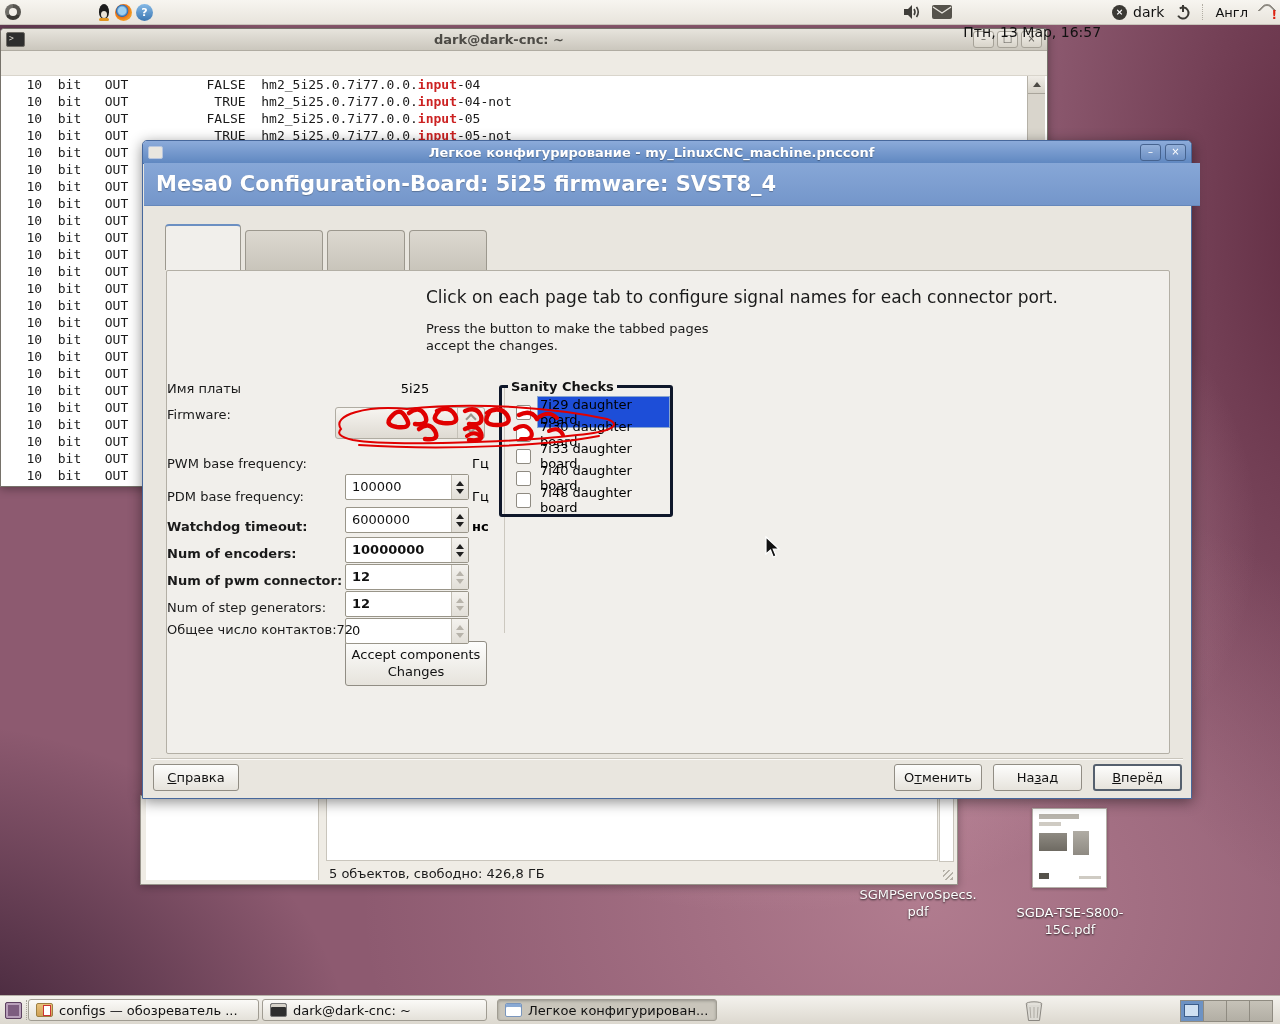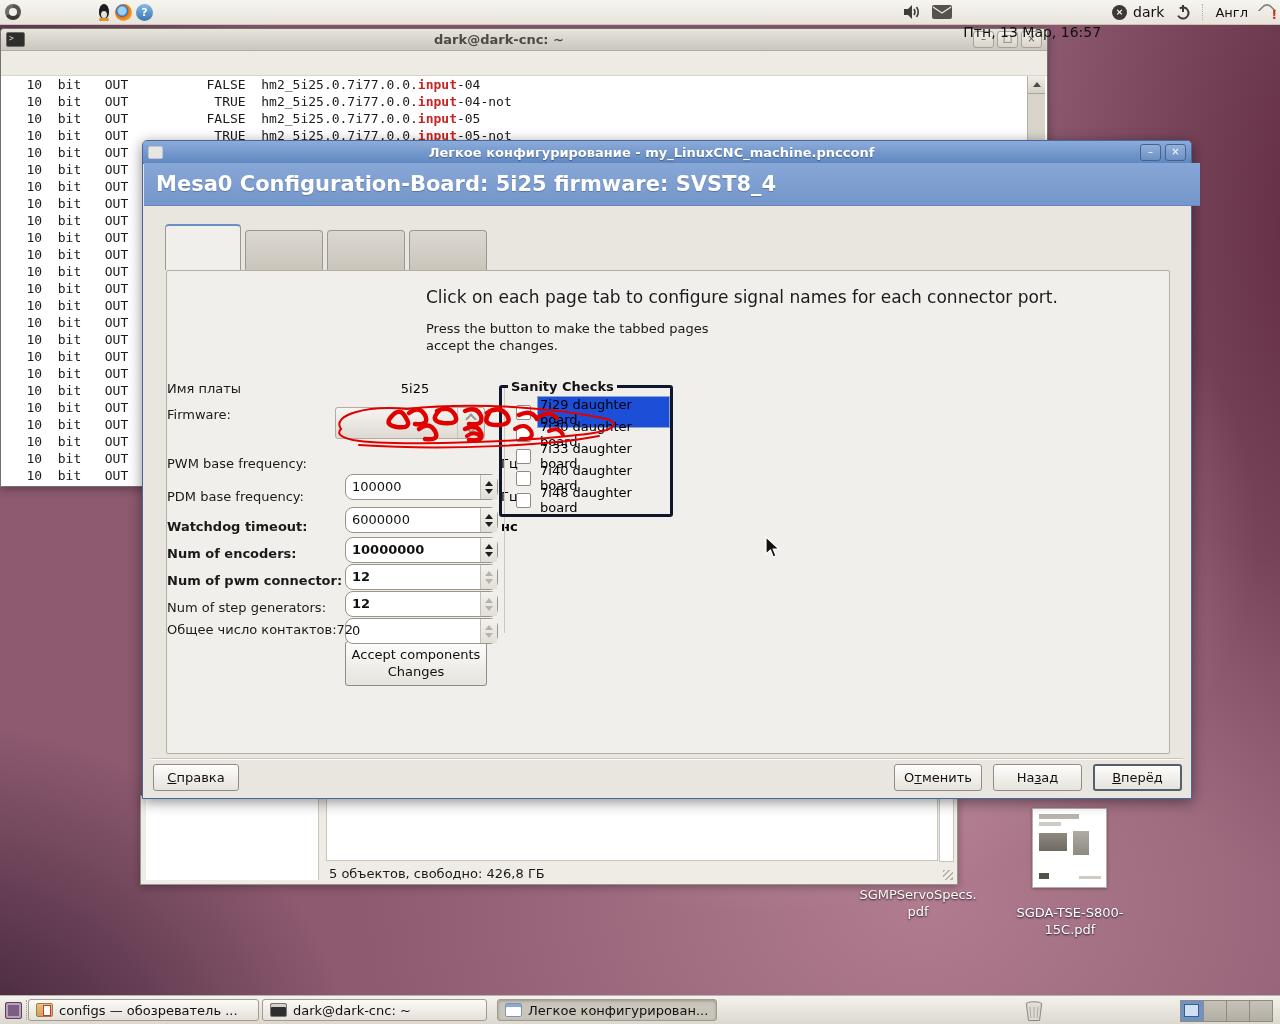--- a/index.html
+++ b/index.html
@@ -92,21 +92,21 @@
   .combo{display:flex;height:30px;width:148px;margin-left:-10px;border:1px solid #b0aca2;border-radius:3px;
     background:linear-gradient(#f7f5f1,#dedad2);}
   .combo-main{flex:1;}
   .combo-arrows{width:26px;border-left:1px solid #c5c1b8;display:flex;flex-direction:column;align-items:center;justify-content:center;gap:1px;}
   .chev{width:6px;height:6px;border:solid #9a968d;border-width:0 2px 2px 0;}
   .chev.up{transform:rotate(-135deg);margin-top:3px;}
   .chev.down{transform:rotate(45deg);margin-bottom:3px;}
   .spin-row{height:26px;display:flex;align-items:center;}
   .spin-row.mb7{margin-bottom:7px;} .spin-row.mb4{margin-bottom:4px;}
   .spin-row.mb1{margin-bottom:1px;font-weight:bold;} .spin-row.mb0{margin-bottom:0;}
-  .spinbox{box-sizing:border-box;display:flex;width:153px;height:26px;background:#fff;border:1px solid #999589;border-radius:8px;flex:none;margin-top:48px;}
+  .spinbox{box-sizing:border-box;display:flex;width:124px;height:26px;background:#fff;border:1px solid #999589;border-radius:2px;flex:none;margin-top:48px;}
   .spin-value{flex:1;font-size:13px;line-height:24px;padding-left:6px;color:#111;}
   .spin-arrows{width:16px;border-left:1px solid #c2beb4;display:flex;flex-direction:column;align-items:center;justify-content:center;gap:3px;background:linear-gradient(#f4f2ee,#e2dfd8);}
   .arr{width:0;height:0;}
   .arr.up{border-left:4px solid transparent;border-right:4px solid transparent;border-bottom:5px solid #1f1f1f;}
   .arr.down{border-left:4px solid transparent;border-right:4px solid transparent;border-top:5px solid #1f1f1f;}
   .spin-row.dim .arr.up{border-bottom-color:#b7b3aa;}
   .spin-row.dim .arr.down{border-top-color:#b7b3aa;}
   .f-unit{font-size:13px;margin-left:3px;}
   .total-line{margin-top:2px;height:16px;font-size:13px;color:#1a1a1a;}
   .accept-btn{margin:3px 0 0 178px;width:142px;height:45px;box-sizing:border-box;

